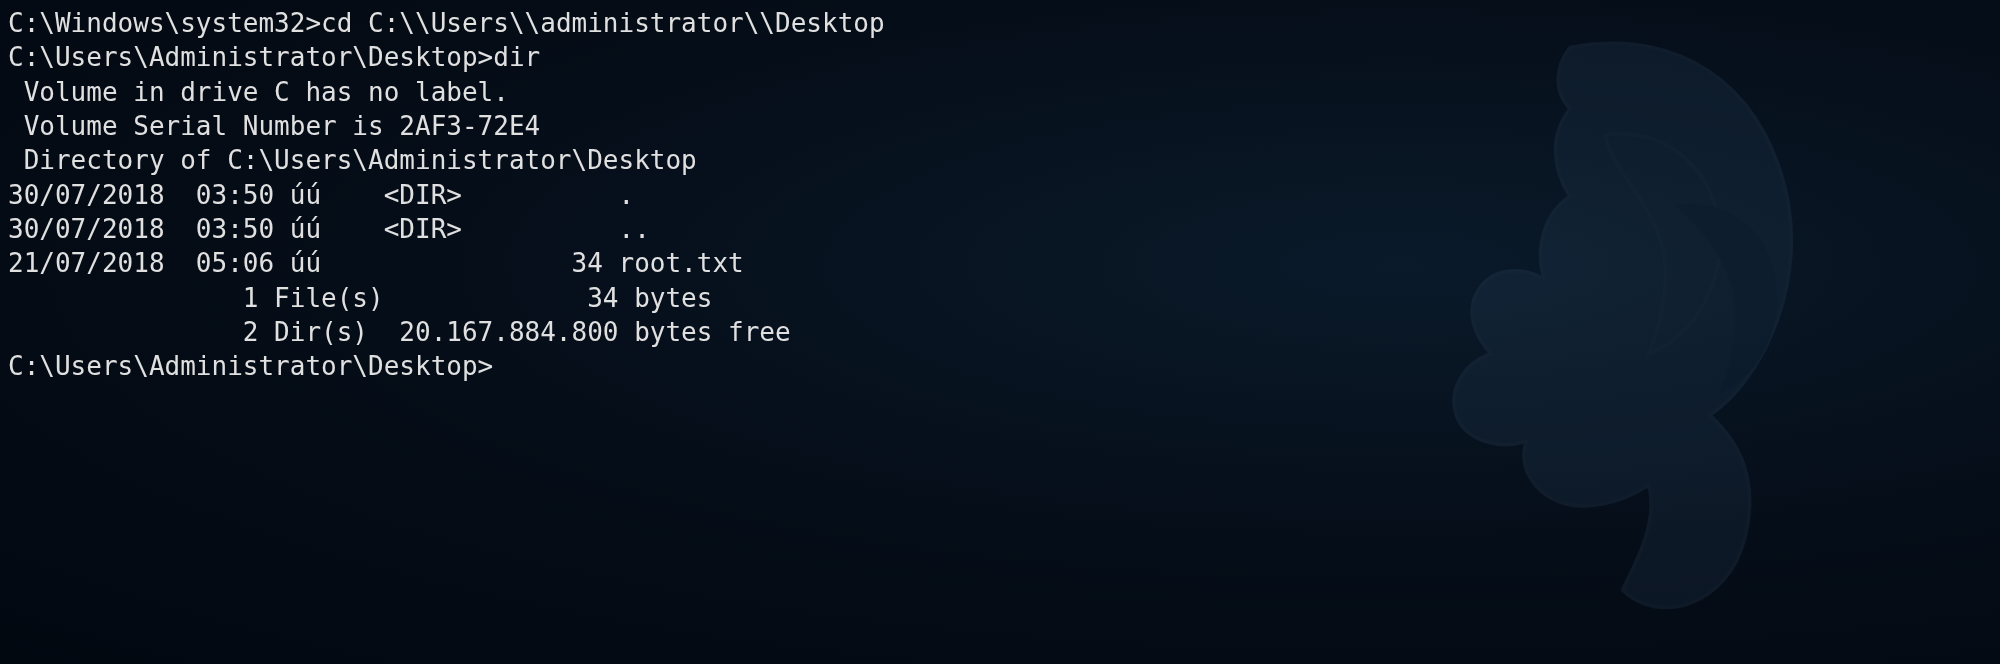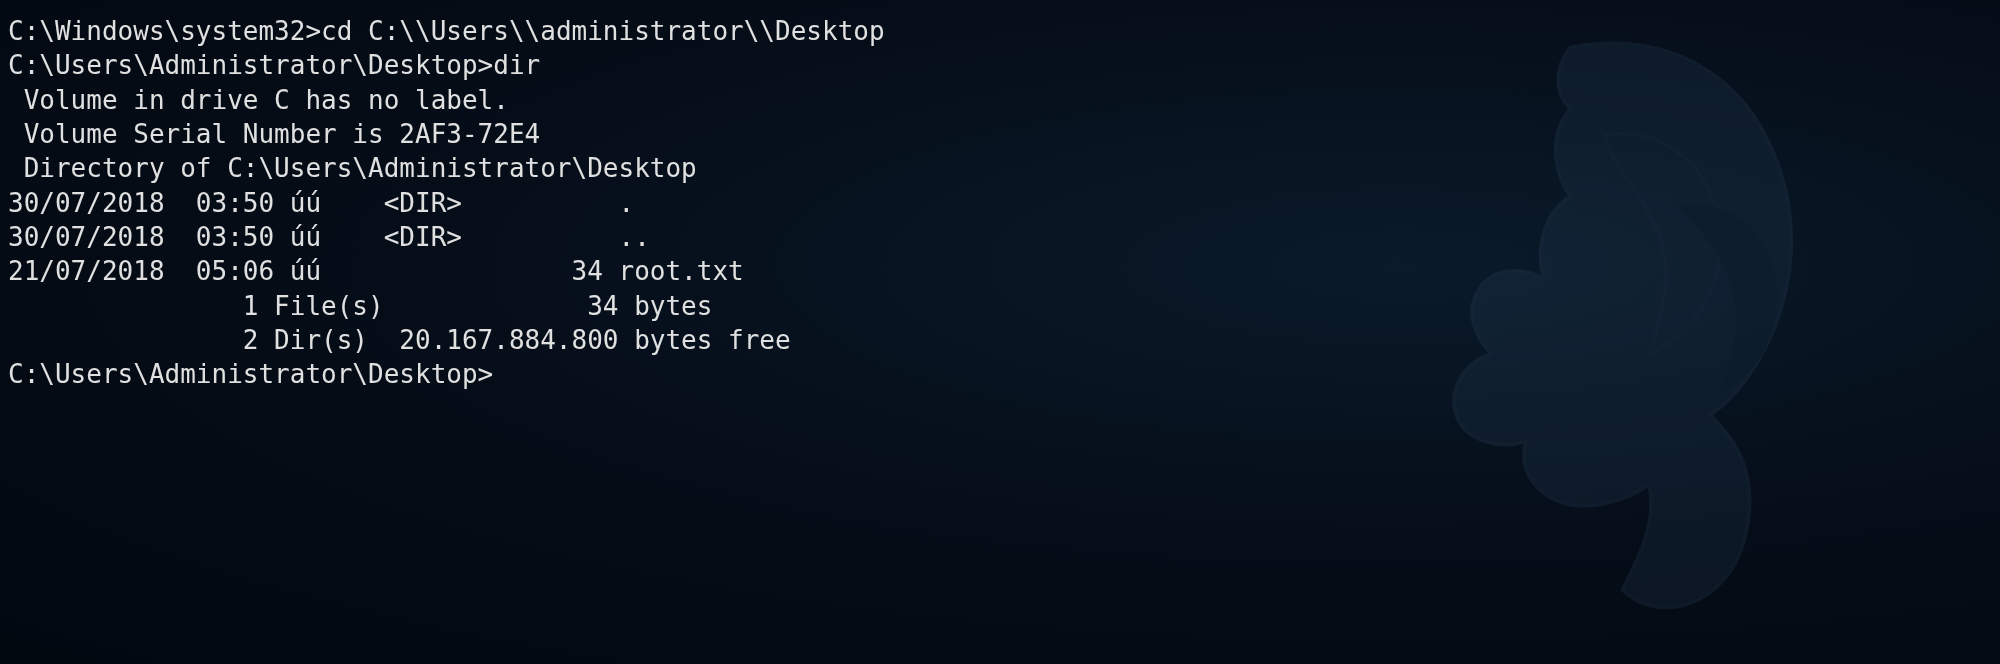--- a/index.html
+++ b/index.html
@@ -21,21 +21,21 @@
       position: absolute;
       right: 80px;
       top: -40px;
       width: 700px;
       height: 700px;
       opacity: 0.15;
       pointer-events: none;
     }
     .terminal-content {
       position: relative;
-      padding: 14px 8px;
+      padding: 6px 8px;
       white-space: pre;
       line-height: 1.32;
       z-index: 2;
     }
     .prompt-line {
       display: block;
     }
     .cursor-line {
       display: block;
     }

